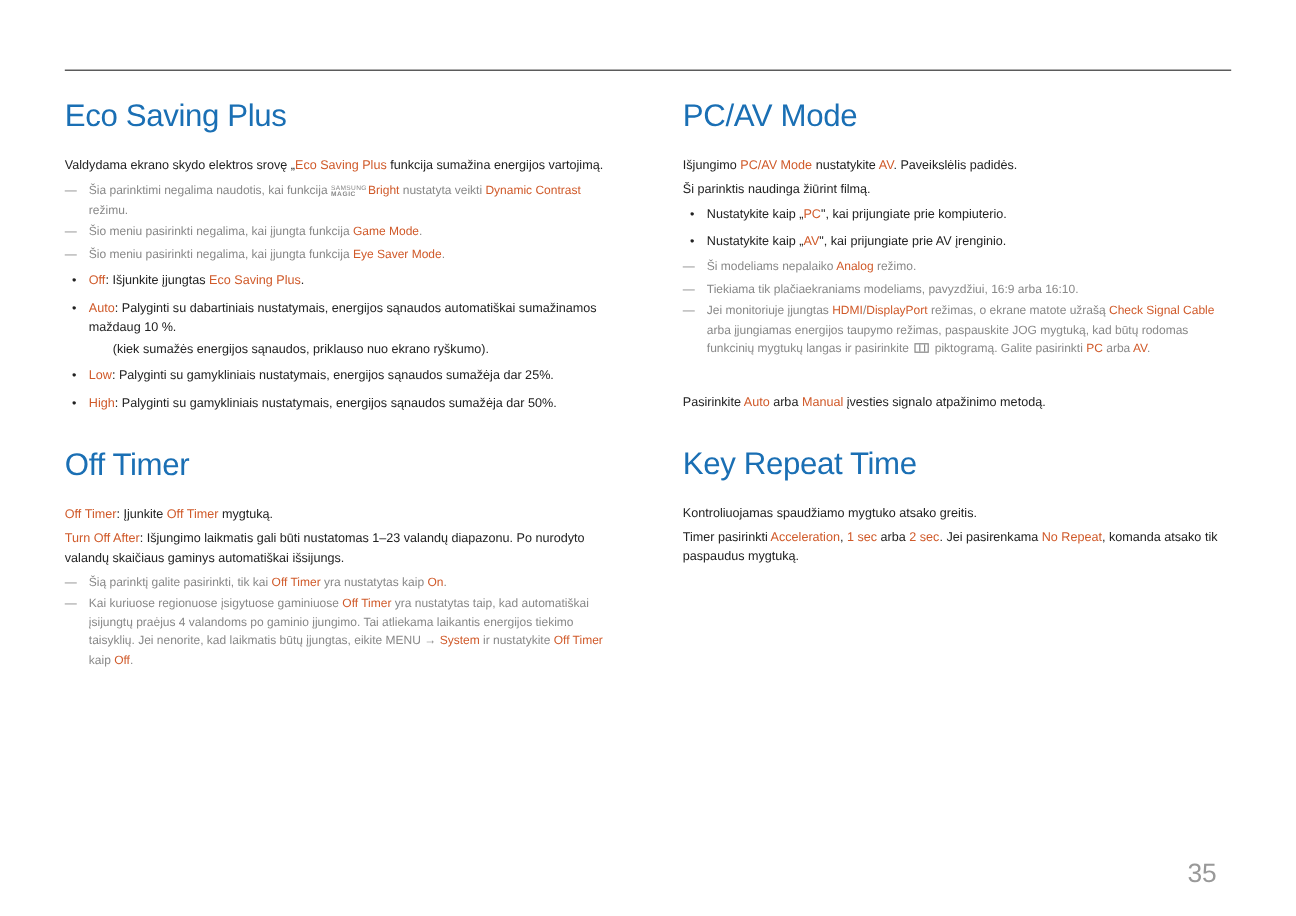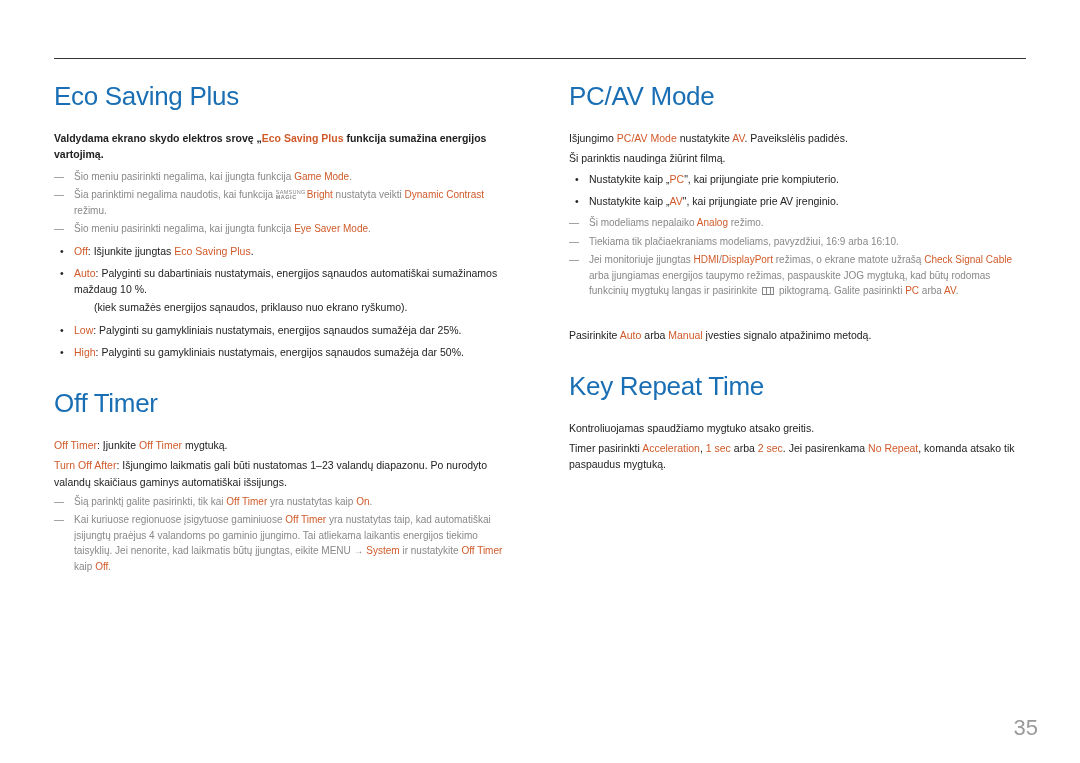--- a/index.html
+++ b/index.html
@@ -30,21 +30,21 @@
     h2 {
       font-size: 26px;
       font-weight: 400;
       color: #1a6fb4;
       margin: 0 0 18px 0;
       letter-spacing: -0.3px;
     }
     .sect + .sect { margin-top: 28px; }
     p, li { font-size: 10.5px; line-height: 1.55; color: #222; }
     p { margin-bottom: 4px; }
-    .intro { margin-bottom: 6px; font-weight: bold; }
+    .intro { margin-bottom: 6px; }
     .hl { color: #d05a2a; }
     .dash-list { list-style: none; margin: 2px 0 6px 0; }
     .dash-list li {
       position: relative;
       padding-left: 20px;
       margin-bottom: 3px;
       color: #888;
       font-size: 10px;
     }
     .dash-list li::before {
@@ -86,21 +86,21 @@
       content: "";
       position: absolute;
       top: 0; bottom: 0;
       width: 1px;
       background: #888;
     }
     .icon-box::before { left: 3px; }
     .icon-box::after { left: 7px; }
     .pagenum {
       position: absolute;
-      right: 42px;
+      right: 66px;
       bottom: 22px;
       font-size: 22px;
       color: #999;
       font-weight: 300;
     }
     .arrow { font-family: Arial, sans-serif; }
   </style>
 </head>
 <body>
 
@@ -109,22 +109,22 @@
   <div class="cols">
 
     <div class="col">
 
       <div class="sect">
         <h2>Eco Saving Plus</h2>
         <p class="intro">
           <span>Valdydama ekrano skydo elektros srovę „</span><span class="hl">Eco Saving Plus</span><span> funkcija sumažina energijos vartojimą.</span>
         </p>
         <ul class="dash-list">
+          <li><span class="norm">Šia parinktimi negalima naudotis, kai funkcija </span><span class="sams-wrap"><span class="sams-top">SAMSUNG</span><span class="sams-bot">MAGIC</span></span><span class="hl">Bright</span><span class="norm"> nustatyta veikti </span><span class="hl">Dynamic Contrast</span><span class="norm"> režimu.</span></li>
           <li><span class="norm">Šio meniu pasirinkti negalima, kai įjungta funkcija </span><span class="hl">Game Mode</span><span class="norm">.</span></li>
-          <li><span class="norm">Šia parinktimi negalima naudotis, kai funkcija </span><span class="sams-wrap"><span class="sams-top">SAMSUNG</span><span class="sams-bot">MAGIC</span></span><span class="hl">Bright</span><span class="norm"> nustatyta veikti </span><span class="hl">Dynamic Contrast</span><span class="norm"> režimu.</span></li>
           <li><span class="norm">Šio meniu pasirinkti negalima, kai įjungta funkcija </span><span class="hl">Eye Saver Mode</span><span class="norm">.</span></li>
         </ul>
         <ul class="dot">
           <li><span class="hl">Off</span><span>: Išjunkite įjungtas </span><span class="hl">Eco Saving Plus</span><span>.</span></li>
           <li><span class="hl">Auto</span><span>: Palyginti su dabartiniais nustatymais, energijos sąnaudos automatiškai sumažinamos maždaug 10 %.</span>
             <span class="sub">(kiek sumažės energijos sąnaudos, priklauso nuo ekrano ryškumo).</span>
           </li>
           <li><span class="hl">Low</span><span>: Palyginti su gamykliniais nustatymais, energijos sąnaudos sumažėja dar 25%.</span></li>
           <li><span class="hl">High</span><span>: Palyginti su gamykliniais nustatymais, energijos sąnaudos sumažėja dar 50%.</span></li>
         </ul>

